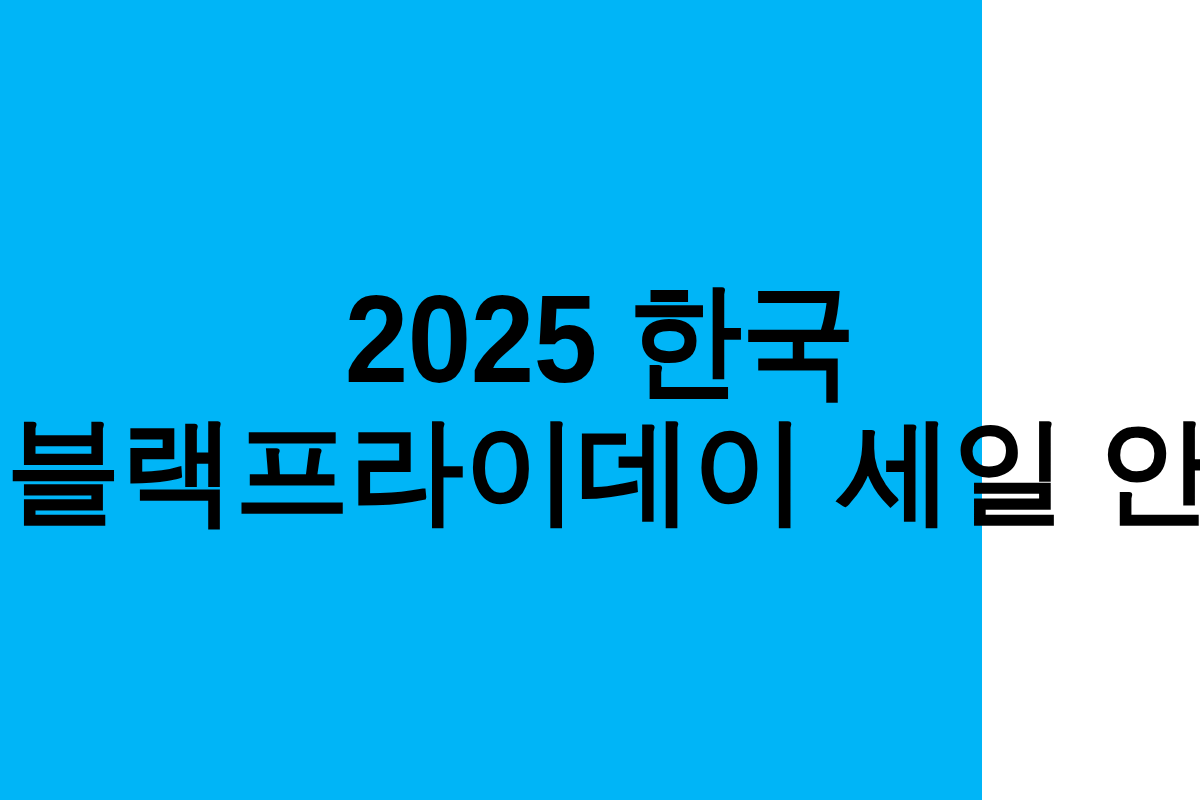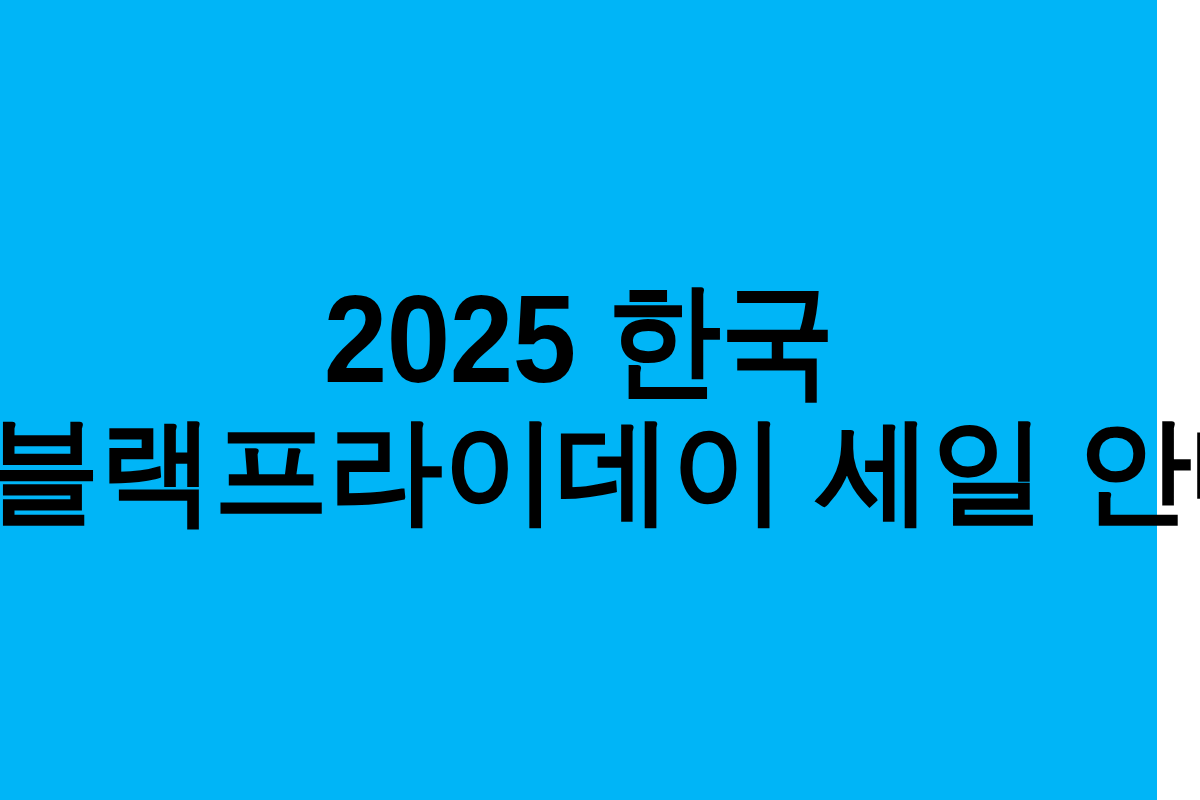--- a/index.html
+++ b/index.html
@@ -10,26 +10,26 @@
 
   body {
     width: 1200px;
     height: 800px;
     overflow: hidden;
     font-family: "Liberation Sans", "DejaVu Sans", sans-serif;
   }
 
   #banner {
     position: relative;
-    width: 1157px;
+    width: 982px;
     height: 800px;
     box-sizing: border-box;
     display: flex;
     flex-direction: column;
-    align-items: center;
+    align-items: flex-start;
     justify-content: center;
     background: #00b5f7;
     user-select: none;
   }
 
   
   #headline {
     position: relative;
     top: 3px;
     width: 1200px;

